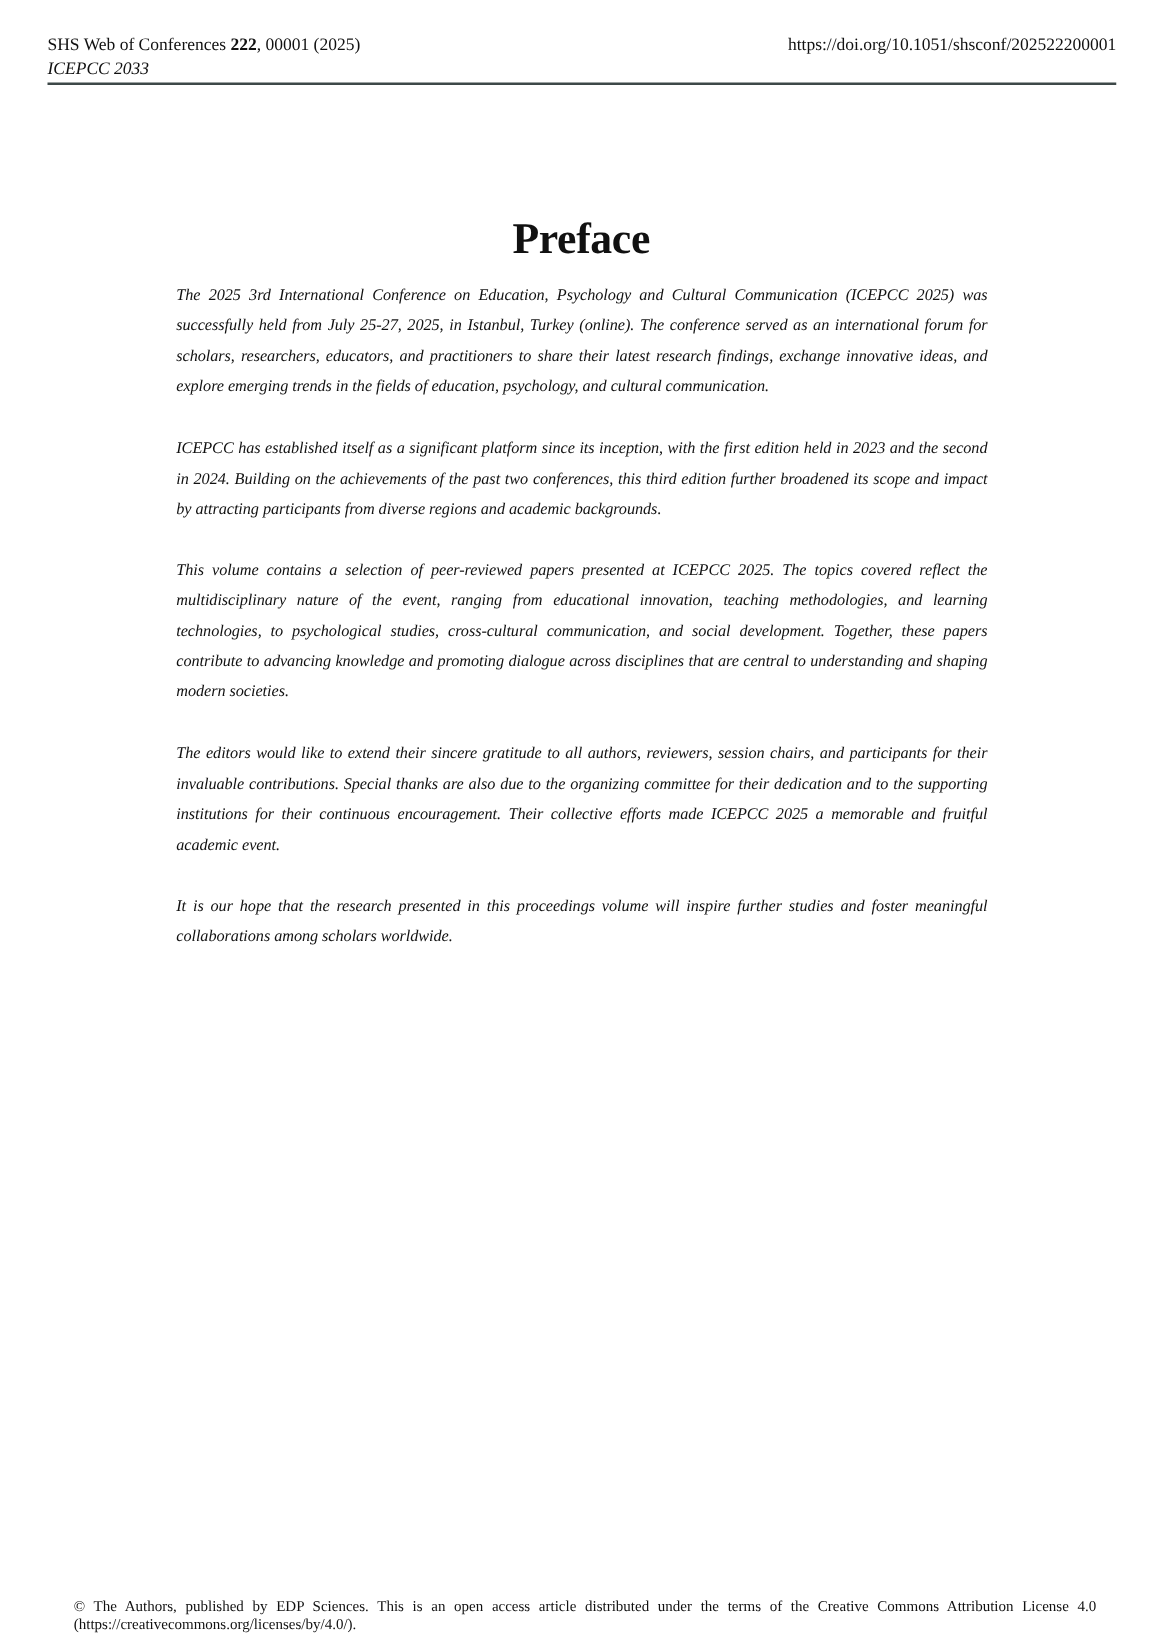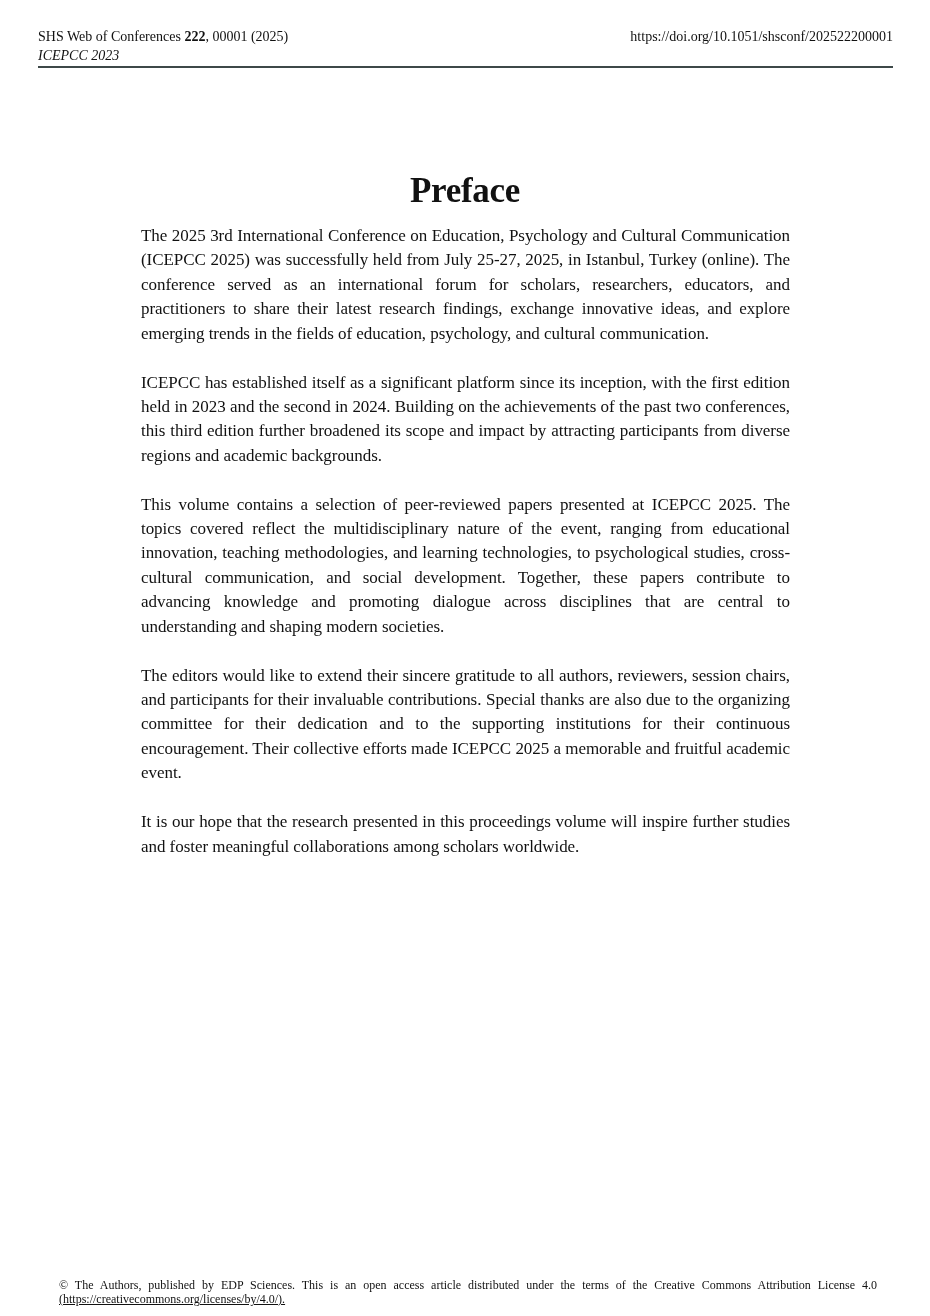--- a/index.html
+++ b/index.html
@@ -68,48 +68,49 @@
       letter-spacing: -0.3px;
     }
     .body-text {
       position: absolute;
       left: 141px;
       top: 224px;
       width: 649px;
     }
     .para {
       margin: 0 0 24.5px 0;
-      font-size: 17px;
+      font-size: 13px;
       line-height: 24.4px;
       text-align: justify;
       letter-spacing: -0.05px;
+      font-style: italic;
     }
     .footer {
       position: absolute;
       left: 59px;
       top: 1278px;
       width: 818px;
       font-size: 12px;
       line-height: 14px;
       text-align: justify;
     }
     .footer-line1 {
       display: block;
       text-align: justify;
       text-align-last: justify;
       white-space: nowrap;
     }
-    .footer-line2 { display: block; text-decoration: underline; }
+    .footer-line2 { display: block; }
   </style>
 </head>
 <body>
 
 <div class="header">
   <div class="header-journal"><span>SHS Web of Conferences</span>&nbsp;<b>222</b><span>, 00001 (2025)</span></div>
-  <div class="header-conf">ICEPCC 2023</div>
+  <div class="header-conf">ICEPCC 2033</div>
   <div class="header-doi">https://doi.org/10.1051/shsconf/202522200001</div>
   <div class="header-rule"></div>
 </div>
 
 <h1 class="title">Preface</h1>
 
 <div class="body-text">
   <p class="para">The 2025 3rd International Conference on Education, Psychology and Cultural Communication (ICEPCC 2025) was successfully held from July 25-27, 2025, in Istanbul, Turkey (online). The conference served as an international forum for scholars, researchers, educators, and practitioners to share their latest research findings, exchange innovative ideas, and explore emerging trends in the fields of education, psychology, and cultural communication.</p>
   <p class="para">ICEPCC has established itself as a significant platform since its inception, with the first edition held in 2023 and the second in 2024. Building on the achievements of the past two conferences, this third edition further broadened its scope and impact by attracting participants from diverse regions and academic backgrounds.</p>
   <p class="para">This volume contains a selection of peer-reviewed papers presented at ICEPCC 2025. The topics covered reflect the multidisciplinary nature of the event, ranging from educational innovation, teaching methodologies, and learning technologies, to psychological studies, cross-cultural communication, and social development. Together, these papers contribute to advancing knowledge and promoting dialogue across disciplines that are central to understanding and shaping modern societies.</p>

